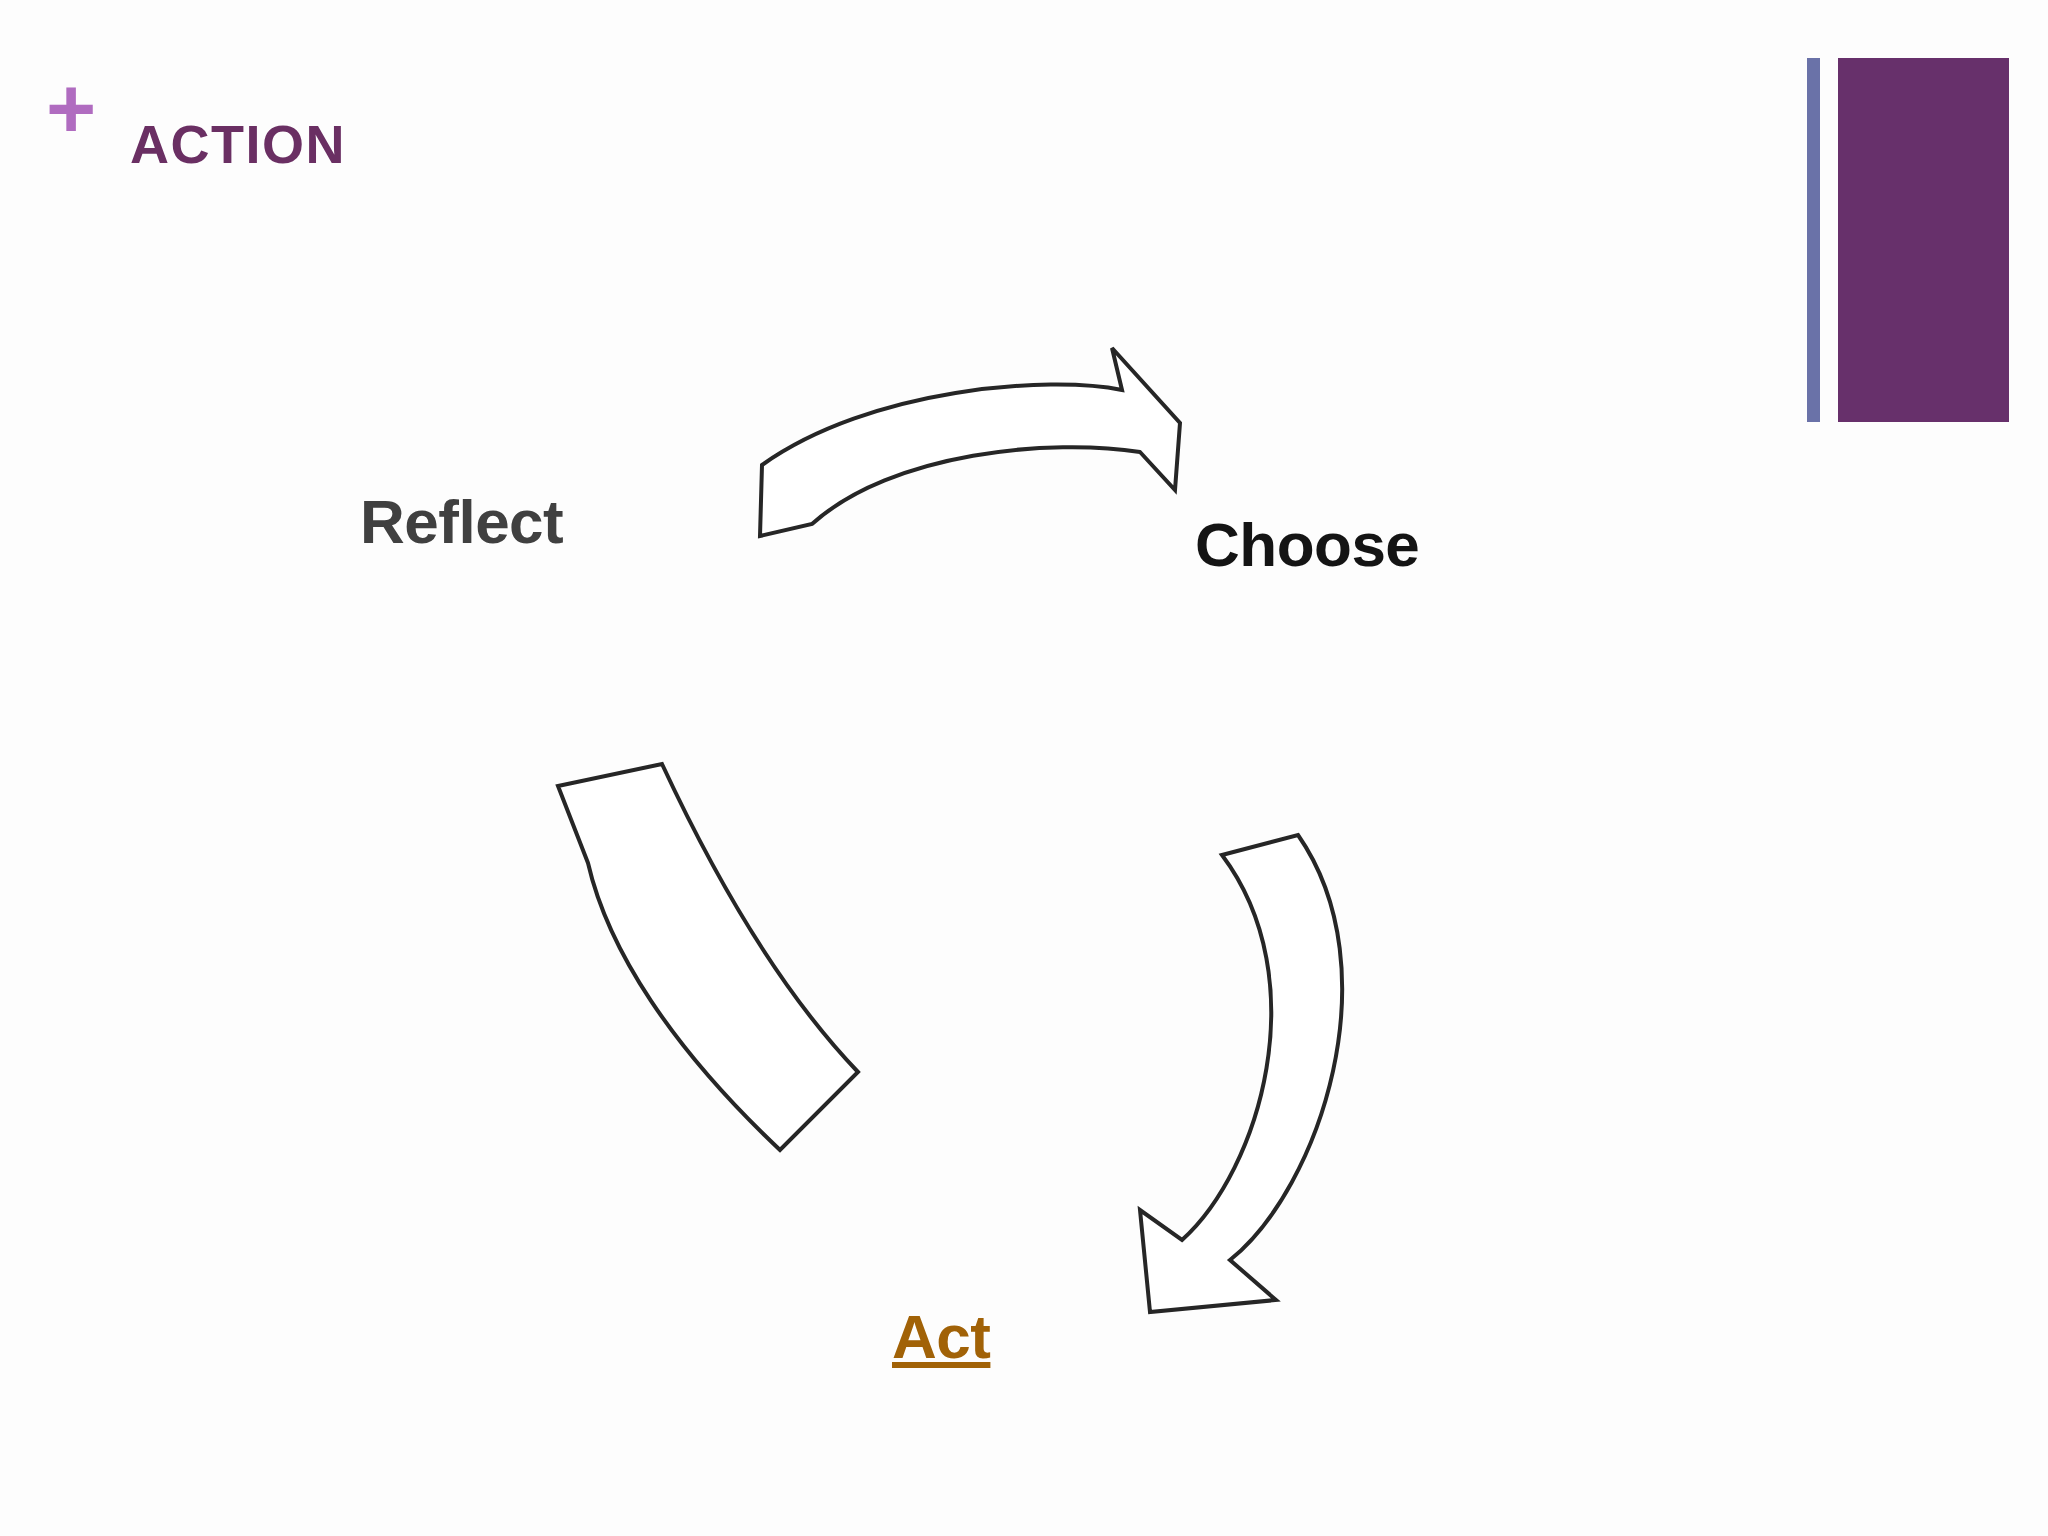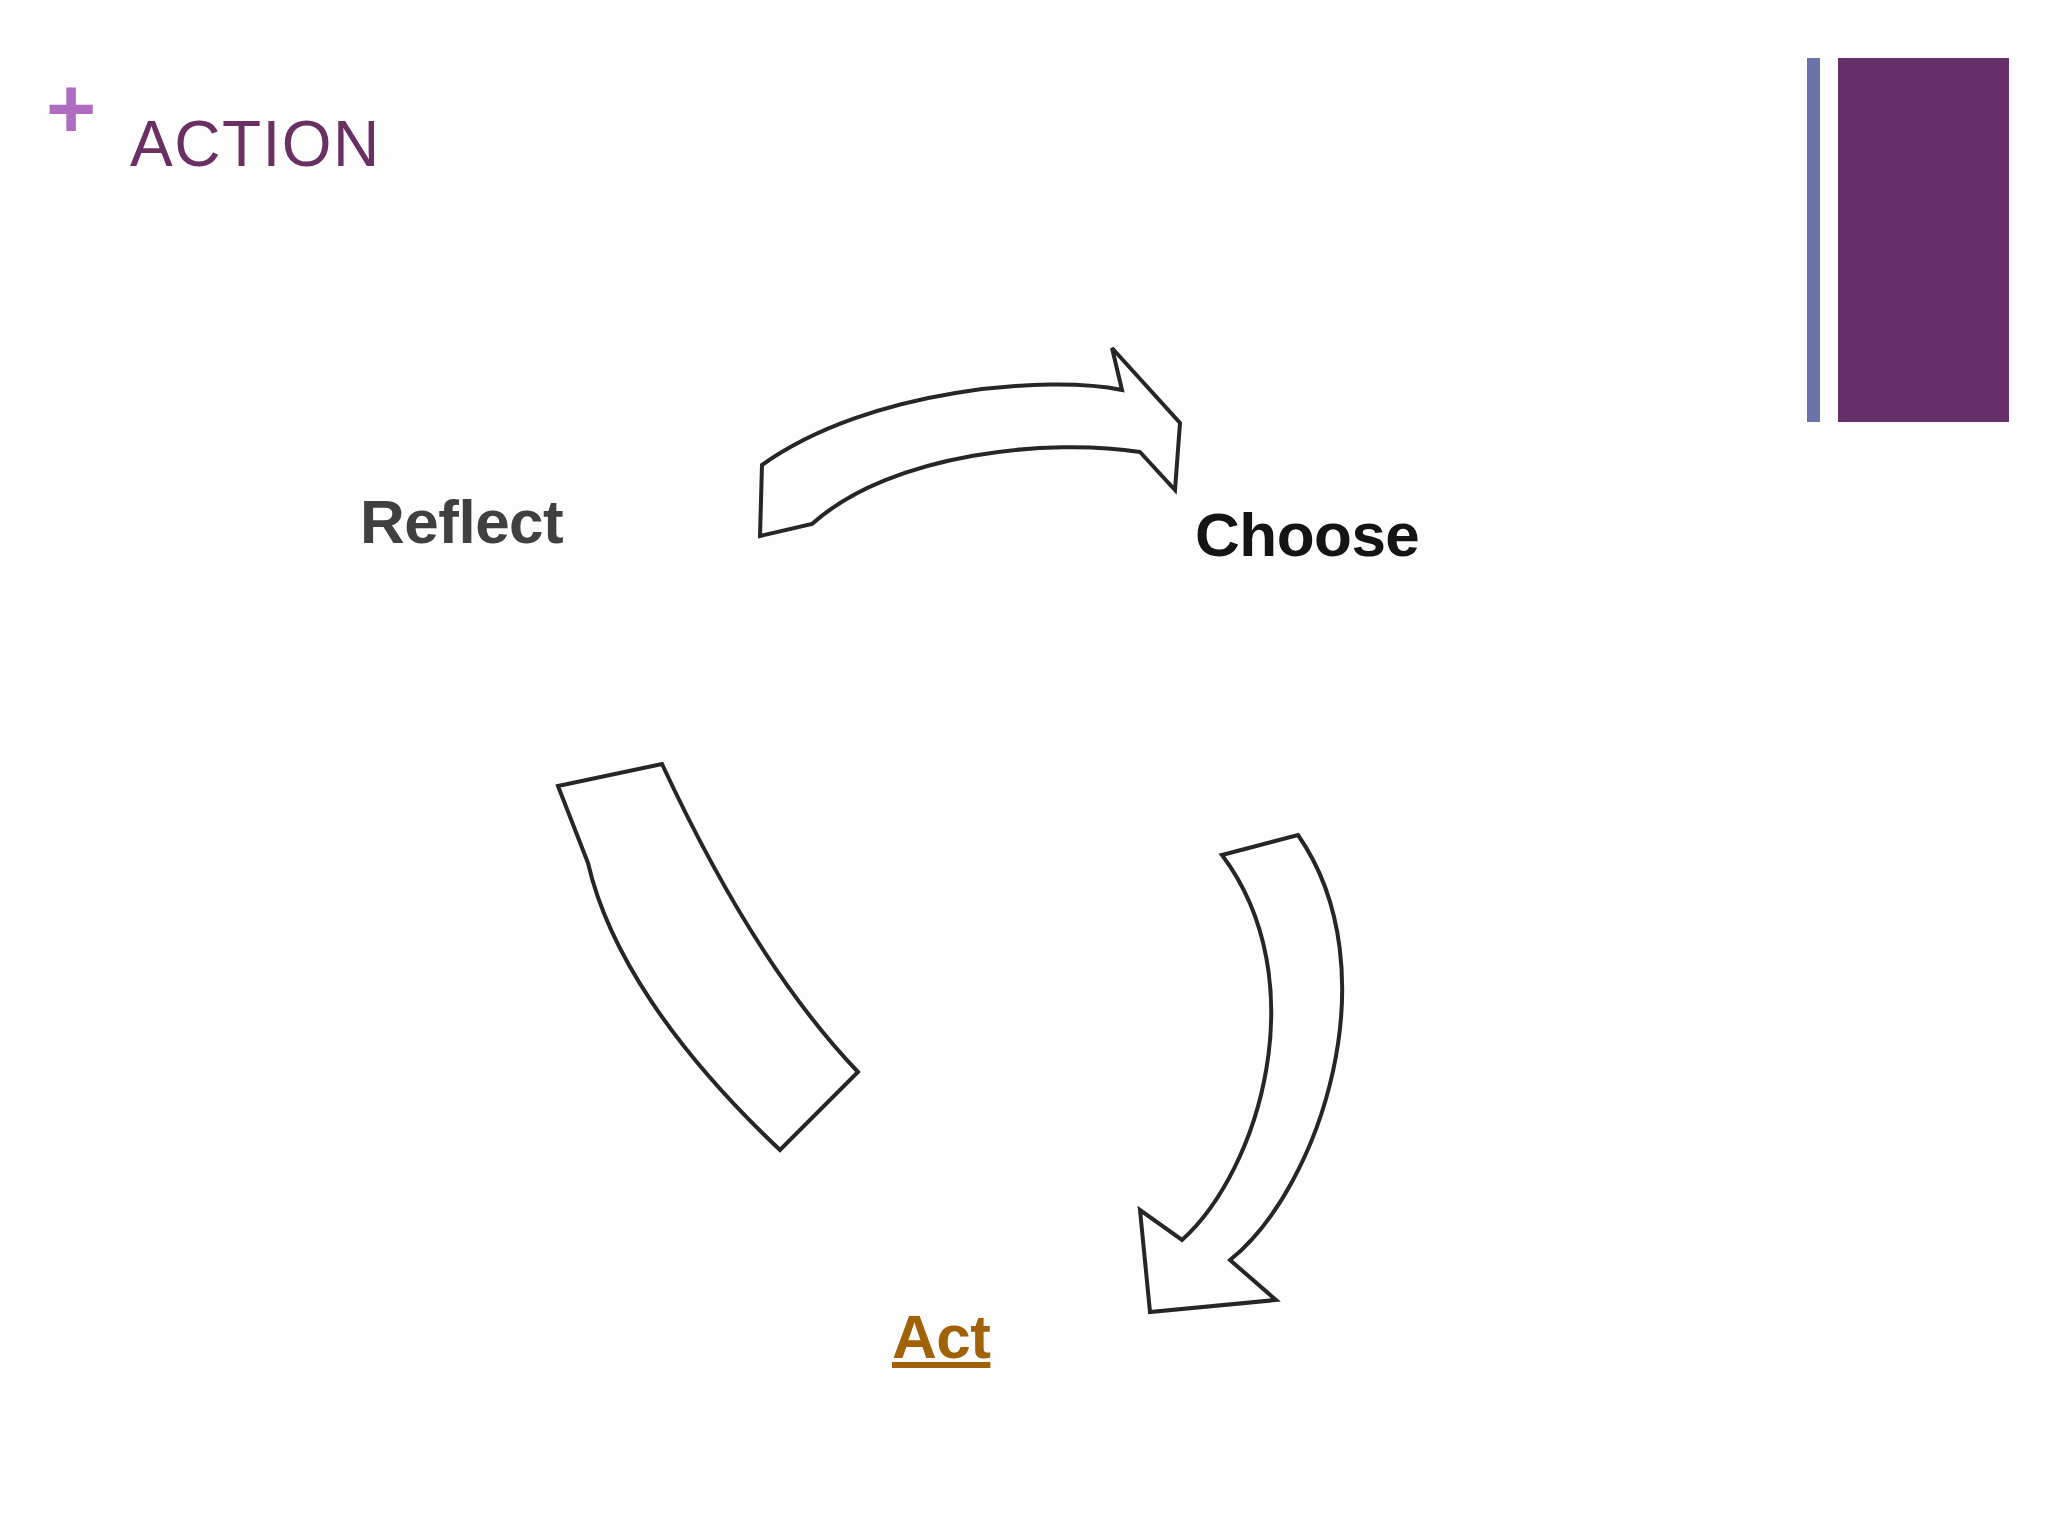--- a/index.html
+++ b/index.html
@@ -44,23 +44,23 @@
     line-height: 76px;
     font-weight: bold;
     font-family: "Liberation Sans", sans-serif;
     user-select: none;
   }
   #page-title {
     position: absolute;
     left: 130px;
     top: 96px;
     color: #6a2f63;
-    font-size: 64px;
+    font-size: 54px;
     line-height: 96px;
-    font-weight: normal;
+    font-weight: bold;
     letter-spacing: 1.5px;
     font-family: "Liberation Sans", sans-serif;
     white-space: nowrap;
   }
 
   
   #corner-decoration {
     position: absolute;
     left: 1800px;
     top: 58px;
@@ -102,21 +102,21 @@
     position: absolute;
     color: #141414;
     font-weight: bold;
     font-size: 62px;
     line-height: 64px;
     font-family: "Liberation Sans", sans-serif;
     white-space: nowrap;
     letter-spacing: -0.5px;
   }
   #label-reflect { left: -80px; top: 160px; }
-  #label-choose  { left: 755px; top: 173px; }
+  #label-choose  { left: 755px; top: 183px; }
   #label-act     { left: 452px; top: 975px; }
 </style>
 </head>
 <body>
 
 <div id="slide" style="background: rgb(253, 253, 253);">
 
   <div id="title-block">
     <div id="plus-icon" style="color: rgb(176, 108, 192);">+</div>
     <div id="page-title" style="color: rgb(106, 47, 99);">ACTION</div>

